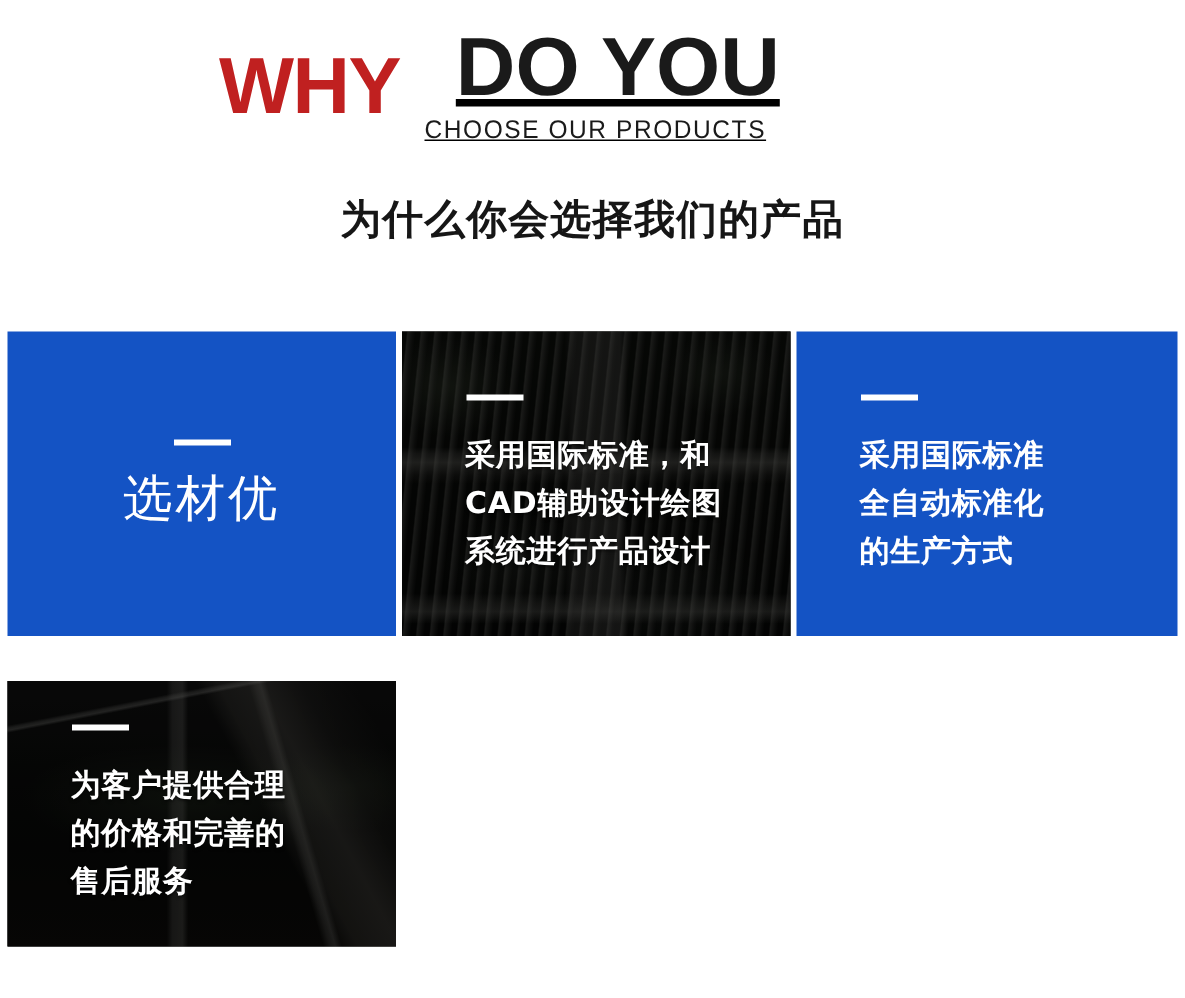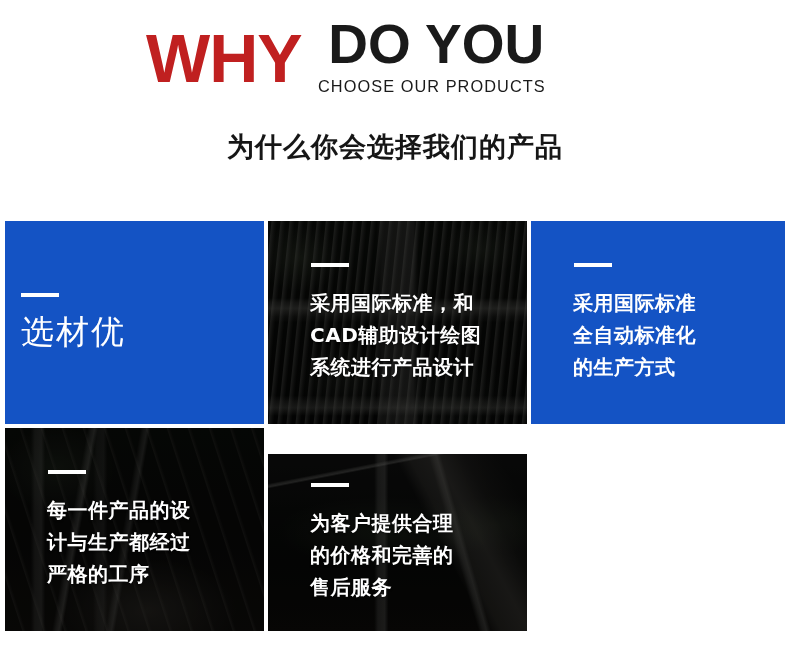--- a/index.html
+++ b/index.html
@@ -33,34 +33,35 @@
   .title-inner {
     position: absolute;
     left: 146px;
     top: 0;
     display: flex;
     align-items: flex-end;
   }
 
   .title-why {
     font-family: "Liberation Sans", "DejaVu Sans", sans-serif;
-    font-size: 68px;
+    font-size: 53px;
     font-weight: bold;
     line-height: 84px;
     letter-spacing: -1px;
     color: #c02020;
     display: block;
   }
 
   .title-right {
     display: flex;
     flex-direction: column;
-    align-items: center;
+    align-items: flex-end;
     margin-left: 16px;
     padding-bottom: 2px;
+    text-decoration: underline;
   }
 
   .title-doyou {
     font-family: "Liberation Sans", "DejaVu Sans", sans-serif;
     font-size: 55px;
     font-weight: bold;
     line-height: 60px;
     letter-spacing: 0px;
     color: #1a1a1a;
     white-space: nowrap;
@@ -222,21 +223,21 @@
     position: relative;
     height: 100%;
     display: flex;
     flex-direction: column;
     justify-content: center;
     box-sizing: border-box;
     padding: 0 16px 0 42px;
   }
 
   .cell-content.centered {
-    align-items: flex-start;
+    align-items: center;
     padding: 0 16px;
   }
 
   .divider {
     width: 38px;
     height: 4px;
     background: #ffffff;
     margin: 0 0 20px 1px;
     flex: none;
   }
@@ -307,29 +308,20 @@
 
   <div class="cell cell-blue">
     <div class="cell-content">
       <div class="divider"></div>
       <div class="cell-text plain">采用国际标准
 全自动标准化
 的生产方式</div>
     </div>
   </div>
 
-  <div class="cell cell-photo photo-fence">
-    <div class="cell-overlay"></div>
-    <div class="cell-content">
-      <div class="divider"></div>
-      <div class="cell-text">每一件产品的设
-计与生产都经过
-严格的工序</div>
-    </div>
-  </div>
 
 
   <div class="cell cell-photo photo-road">
     <div class="cell-overlay"></div>
     <div class="cell-content">
       <div class="divider"></div>
       <div class="cell-text">为客户提供合理
 的价格和完善的
 售后服务</div>
     </div>

